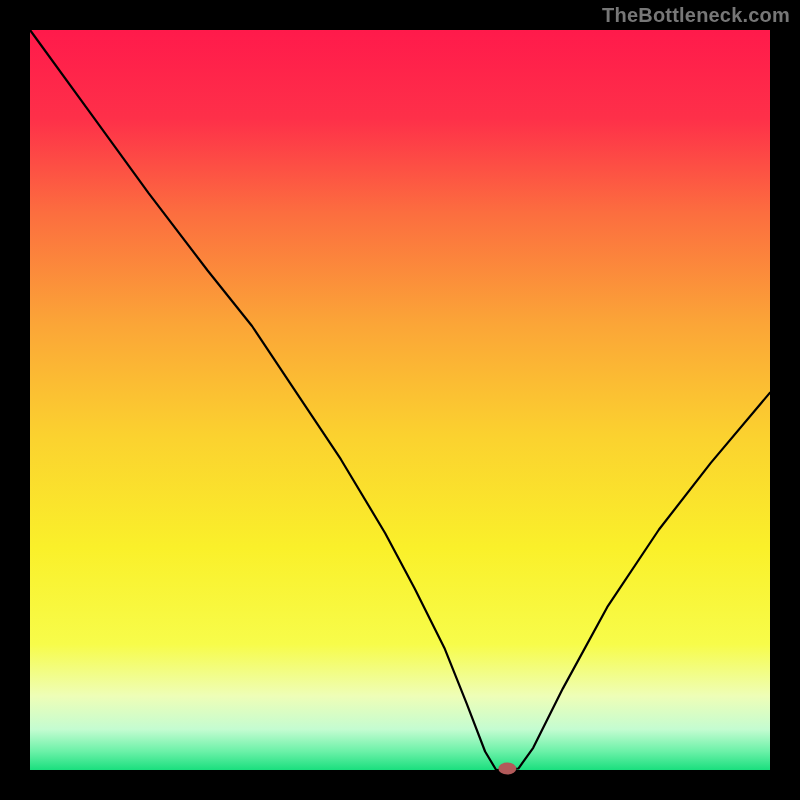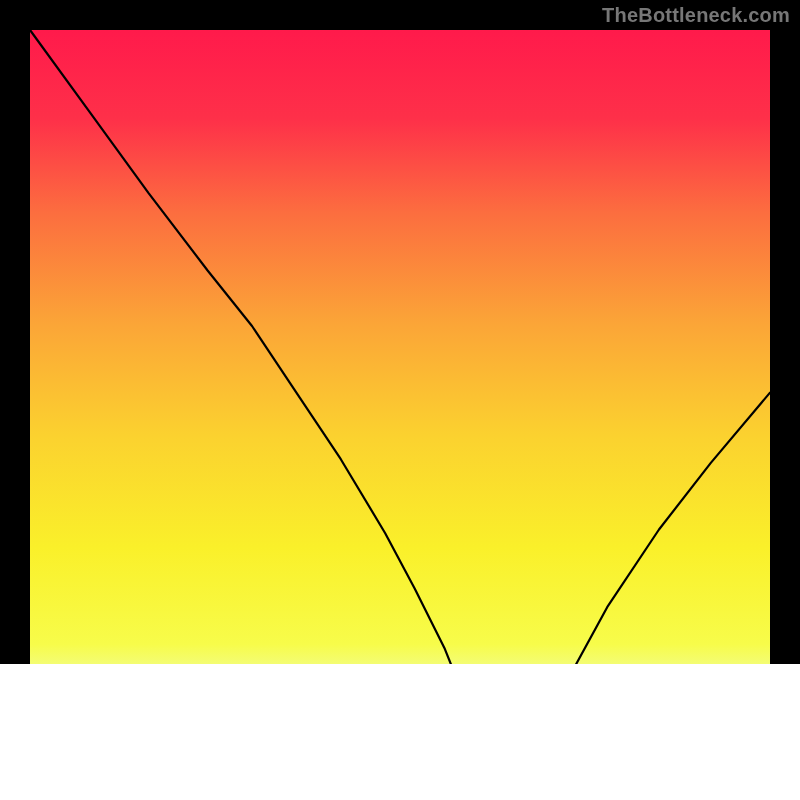--- a/index.html
+++ b/index.html
@@ -3,21 +3,21 @@
 <meta charset="utf-8">
 <style>
   body {
     margin: 0;
     padding: 0;
     background: #fff;
     font-family: Arial, sans-serif;
   }
   .chart-wrap {
     width: 800px;
-    height: 664px;
+    height: 800px;
     position: relative;
   }
   svg {
     display: block;
   }
   .watermark {
     position: absolute;
     top: 4px;
     right: 10px;
     font-size: 20px;

